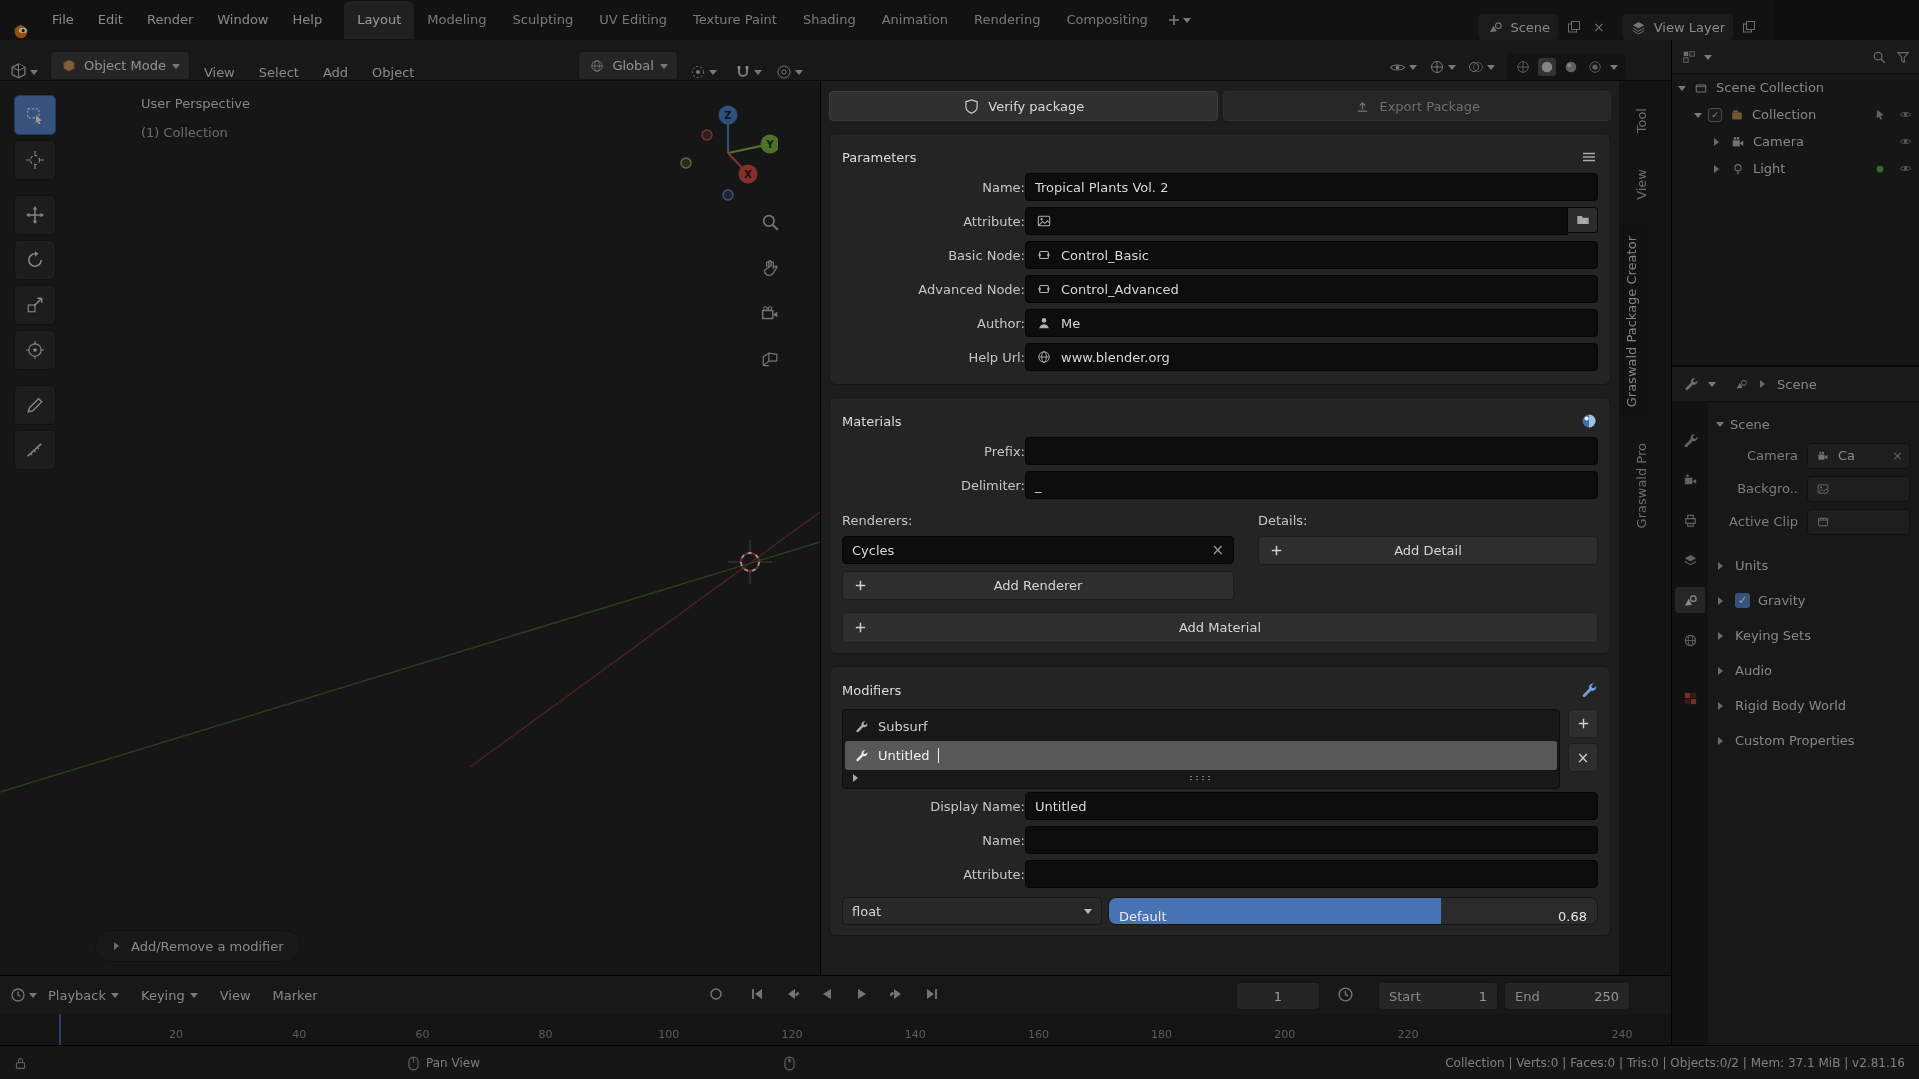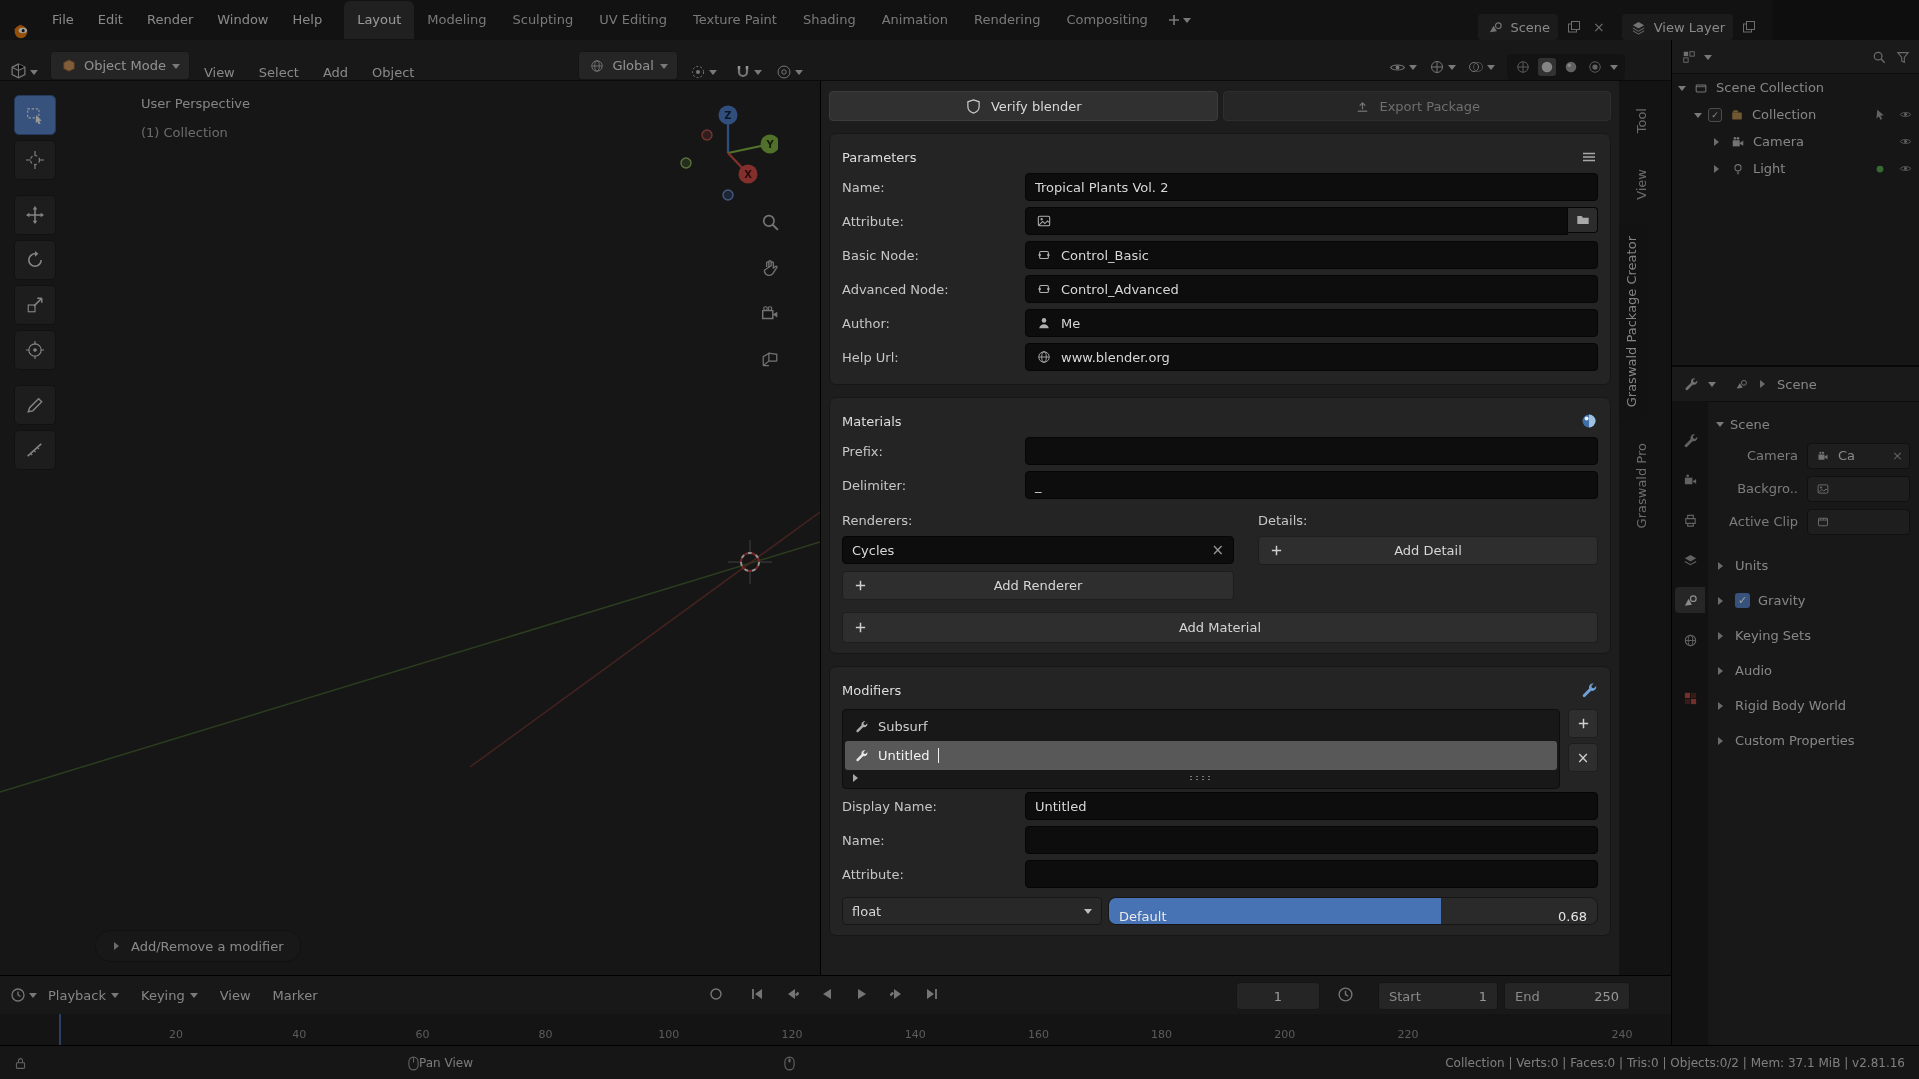--- a/index.html
+++ b/index.html
@@ -42,21 +42,21 @@
            border:1px solid #1c1c1c;border-radius:15px;padding:0 16px;color:#d6d6d6;}
 
   
   .sidepanel{left:820px;top:81px;width:798px;height:894px;background:#1d1d1d;border-left:1px solid #000;position:absolute;color:#cdcdcd;}
   .top-btn-row{display:flex;gap:5px;margin:10px 8px 0 8px;height:30px;}
   .big-btn{flex:1;display:flex;align-items:center;justify-content:center;gap:8px;background:#303030;border:1px solid #3c3c3c;border-radius:4px;color:#d8d8d8;}
   .big-btn.disabled{background:#262626;border-color:#2e2e2e;color:#6f6f6f;}
   .pbox{background:#242424;border:1px solid #161616;border-radius:7px;margin:12px 8px 0 8px;padding:10px 12px;}
   .pbox-head{display:flex;align-items:center;height:26px;color:#dedede;}
   .pbox-head .right{margin-left:auto;}
-  .prow{display:flex;align-items:center;height:34px;}
+  .prow{display:flex;align-items:center;height:34px;text-align:right;}
   .plabel{width:183px;color:#c6c6c6;}
   .fld{flex:1;height:26px;background:#0d0d0e;border:1px solid #060606;border-radius:4px;display:flex;align-items:center;padding:0 9px;color:#d8d8d8;gap:8px;min-width:0;}
   .fld .tail{margin-left:auto;color:#9a9a9a;}
   .fld-split{display:flex;flex:1;}
   .fld-split .fld{border-radius:4px 0 0 4px;}
   .fld-btn{width:30px;height:26px;background:#2c2c2c;border:1px solid #060606;border-left:none;border-radius:0 4px 4px 0;display:flex;align-items:center;justify-content:center;box-sizing:border-box;}
   .pbtn{height:27px;background:#2e2e2e;border:1px solid #1d1d1d;border-radius:4px;display:flex;align-items:center;justify-content:center;color:#d6d6d6;position:relative;}
   .pbtn .lead{position:absolute;left:8px;top:50%;transform:translateY(-50%);}
   .twocol{display:flex;gap:24px;margin-top:4px;}
   .col-l{width:392px;}
@@ -113,21 +113,21 @@
   .t-frame{position:absolute;left:1236px;top:6px;width:82px;height:26px;background:#3a3a3a;border:1px solid #222;border-radius:4px;display:flex;align-items:center;justify-content:center;color:#eee;}
   .t-clock{position:absolute;left:1336px;top:9px;}
   .t-startend{position:absolute;top:6px;height:26px;background:#3a3a3a;border:1px solid #222;border-radius:4px;display:flex;align-items:center;padding:0 10px;color:#d6d6d6;}
   .t-startend .v{margin-left:auto;color:#eaeaea;}
   .ruler{position:absolute;left:0;top:38px;width:100%;height:32px;background:#202020;}
   .tick{position:absolute;bottom:5px;transform:translateX(-50%);color:#8f8f8f;font-size:11px;}
   .playhead{position:absolute;left:59px;top:0;width:2px;height:32px;background:rgba(71,114,179,0.85);}
 
   
   .statusbar{left:0;top:1045px;width:1919px;height:34px;background:#232323;border-top:1px solid #000;position:absolute;color:#c0c0c0;font-size:12px;}
-  .sb-item{position:absolute;top:0;height:34px;display:flex;align-items:center;}
+  .sb-item{position:absolute;top:0;height:34px;display:flex;align-items:center;gap:7px;}
   .sb-right{right:14px;color:#c6c6c6;}
 </style>
 </head>
 <body>
 
 <div class="root">
 
   <div class="abs topbar">
     <span class="icon-sm" style="margin:0 10px 0 12px;">
       <svg width="20" height="20" viewBox="0 0 20 20">
@@ -421,21 +421,21 @@
   <div class="dim-overlay"></div>
 
   <div class="abs sidepanel">
     <div class="top-btn-row">
       <div class="big-btn">
         <span class="icon-sm">
           <svg width="15" height="15" viewBox="0 0 16 16">
               <path d="M8 1l6 2v5c0 3.6-2.7 6-6 7-3.3-1-6-3.4-6-7V3z" fill="none" stroke="#c8c8c8" stroke-width="1.3"></path>
             </svg>
         </span>
-        <span>Verify blender</span>
+        <span>Verify package</span>
       </div>
       <div class="big-btn disabled">
         <span class="icon-sm">
           <svg width="15" height="15" viewBox="0 0 16 16">
               <path d="M8 11V4M5 7l3-3 3 3" fill="none" stroke="#777" stroke-width="1.3"></path>
               <path d="M3 13h10" stroke="#777" stroke-width="1.3"></path>
             </svg>
         </span>
         <span>Export Package</span>
       </div>

